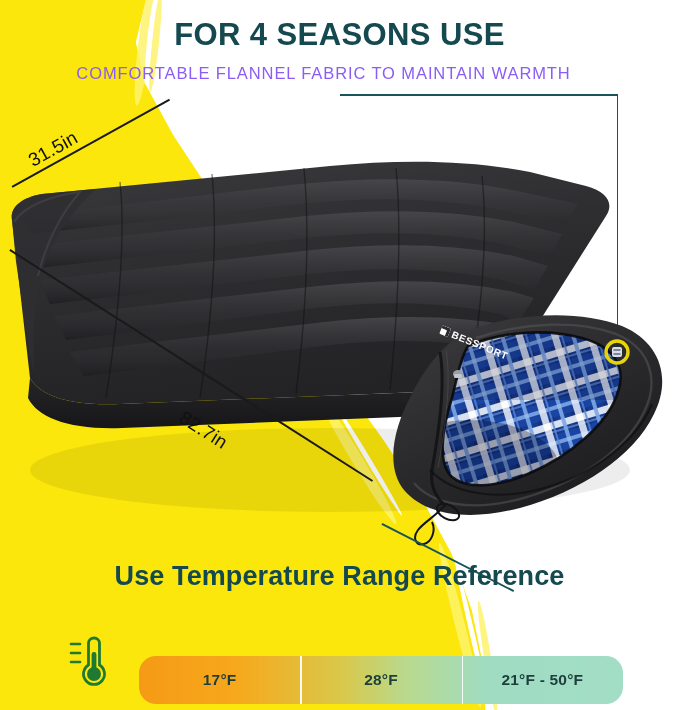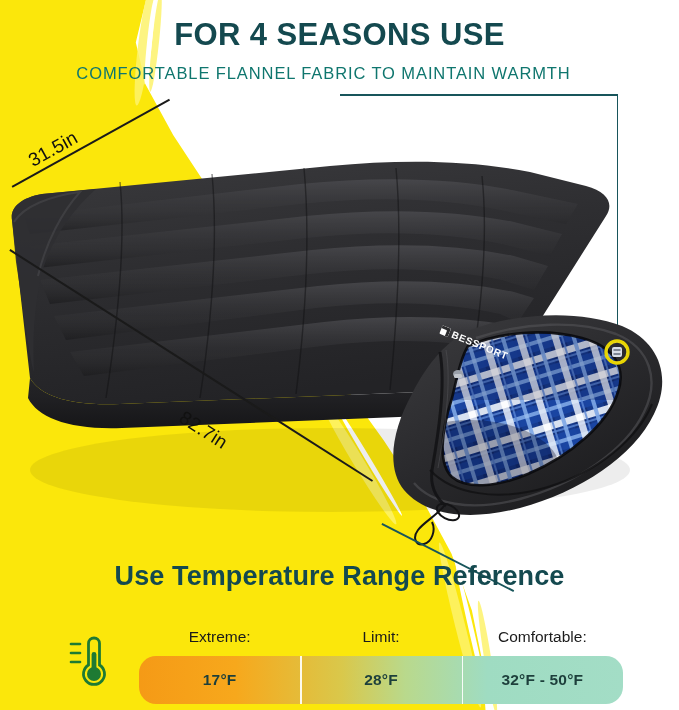--- a/index.html
+++ b/index.html
@@ -49,21 +49,21 @@
     font-size: 31px;
     font-weight: bold;
     letter-spacing: .4px;
     font-family: "Liberation Sans", sans-serif;
     white-space: nowrap;
   }
   .subtitle {
     position: absolute;
     top: 64px; left: 0; width: 647px;
     text-align: center;
-    color: #0f766e;
+    color: #8b5cf6;
     font-size: 16.5px;
     font-weight: 400;
     letter-spacing: .9px;
     white-space: nowrap;
   }
 
   
   .callout-h {
     position: absolute;
     top: 94px; left: 340px; width: 278px; height: 1.6px;
@@ -375,25 +375,20 @@
         <line x1="5" y1="30" x2="14" y2="30"></line>
       </g>
       <path d="M28,6 a5.5,5.5 0 0 1 5.5,5.5 L33.5,33
                a10.5,10.5 0 1 1 -11,0 L22.5,11.5
                A5.5,5.5 0 0 1 28,6 Z" fill="none" stroke="#1E7A33" stroke-width="2.8"></path>
       <circle cx="28" cy="42" r="7" fill="#1E7A33"></circle>
       <rect x="25.6" y="20" width="4.8" height="20" rx="2.4" fill="#1E7A33"></rect>
     </svg>
   </div>
 
-  <div class="temp-headers">
-    <div>Extreme:</div>
-    <div>Limit:</div>
-    <div>Comfortable:</div>
-  </div>
 
   <div class="temp-bar">
     <div class="temp-seg">17°F</div>
     <div class="temp-seg">28°F</div>
-    <div class="temp-seg">32°F - 50°F</div>
+    <div class="temp-seg">21°F - 50°F</div>
   </div>
 
 </div>
 
 </body></html>

